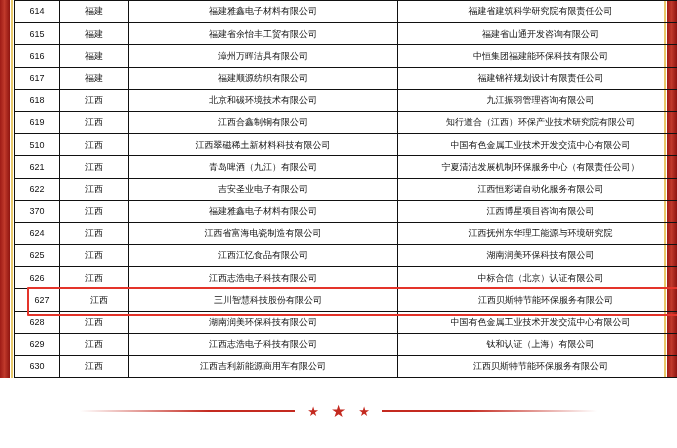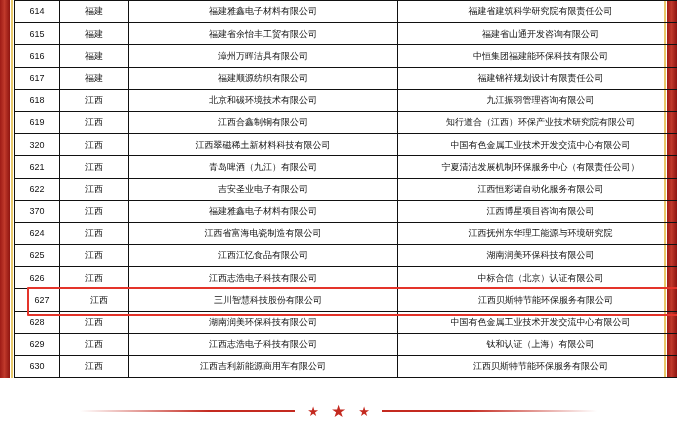--- a/index.html
+++ b/index.html
@@ -160,21 +160,21 @@
           <td class="col-company">北京和碳环境技术有限公司</td>
           <td class="col-org">九江振羽管理咨询有限公司</td>
         </tr>
         <tr>
           <td class="col-num">619</td>
           <td class="col-prov">江西</td>
           <td class="col-company">江西合鑫制铜有限公司</td>
           <td class="col-org">知行道合（江西）环保产业技术研究院有限公司</td>
         </tr>
         <tr>
-          <td class="col-num">320</td>
+          <td class="col-num">510</td>
           <td class="col-prov">江西</td>
           <td class="col-company">江西翠磁稀土新材料科技有限公司</td>
           <td class="col-org">中国有色金属工业技术开发交流中心有限公司</td>
         </tr>
         <tr>
           <td class="col-num">621</td>
           <td class="col-prov">江西</td>
           <td class="col-company">青岛啤酒（九江）有限公司</td>
           <td class="col-org">宁夏清洁发展机制环保服务中心（有限责任公司）</td>
         </tr>

